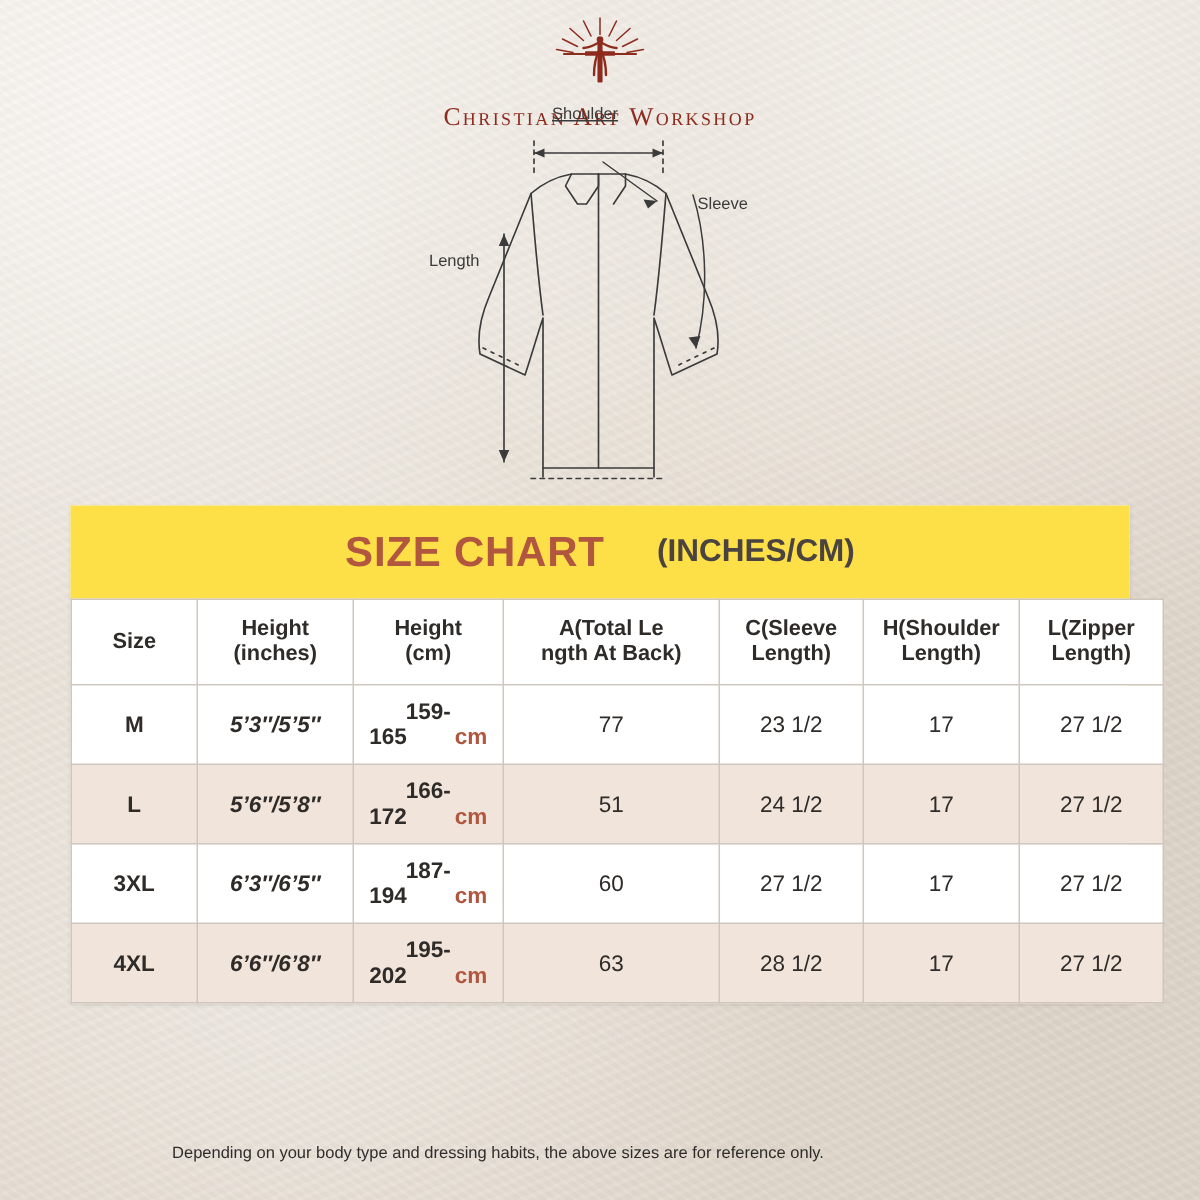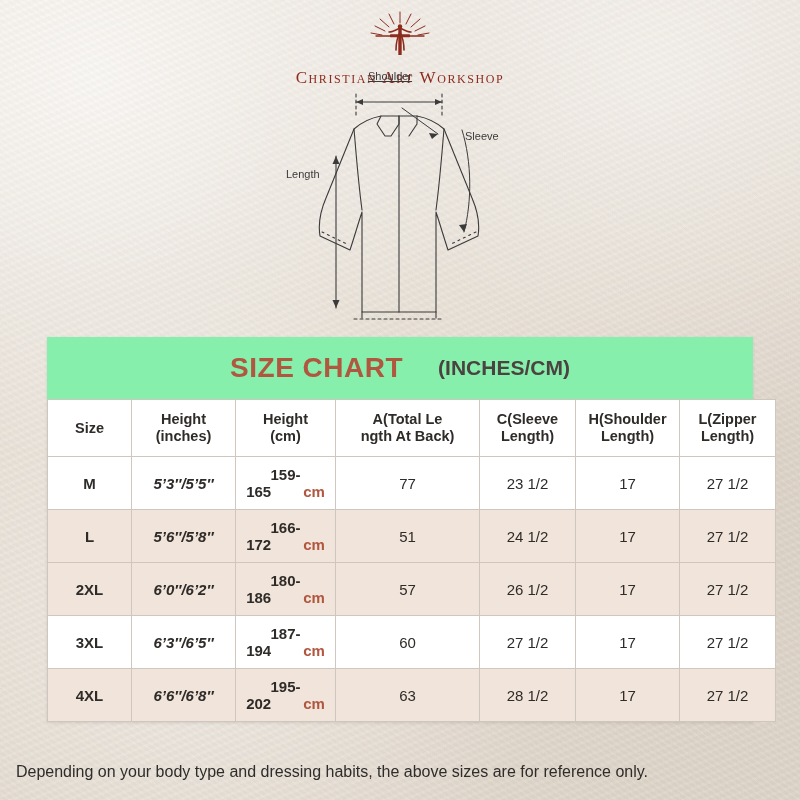--- a/index.html
+++ b/index.html
@@ -89,21 +89,21 @@
   .card {
     position: absolute;
     left: 47px;
     top: 337px;
     width: 706px;
     background: #ffffff;
     box-shadow: 0 1px 3px rgba(0,0,0,0.10);
   }
   .card-title {
     height: 62px;
-    background: #86efac;
+    background: #fde047;
     display: flex;
     align-items: center;
     justify-content: center;
     gap: 8px;
   }
   .card-title .t-main {
     font-family: "Liberation Sans", sans-serif;
     font-weight: bold;
     font-size: 28px;
     letter-spacing: 0.5px;
@@ -171,21 +171,21 @@
   col.c-l    { width: 96px; }
 
   
   .note {
     position: absolute;
     left: 0;
     top: 763px;
     width: 664px;
     text-align: center;
     font-family: "Liberation Sans", sans-serif;
-    font-size: 16px;
+    font-size: 11px;
     color: #2f2c2a;
     white-space: nowrap;
   }
 </style>
 </head>
 <body>
 
 <div class="page">
   <div class="bg"></div>
 
@@ -335,29 +335,20 @@
         </tr>
         <tr class="alt">
           <td class="size-cell">L</td>
           <td class="h-in">5’6″/5’8″</td>
           <td class="h-cm"><span>166-172</span><span class="unit">cm</span></td>
           <td>51</td>
           <td>24 1/2</td>
           <td>17</td>
           <td>27 1/2</td>
         </tr>
-        <tr class="alt">
-          <td class="size-cell">2XL</td>
-          <td class="h-in">6’0″/6’2″</td>
-          <td class="h-cm"><span>180-186</span><span class="unit">cm</span></td>
-          <td>57</td>
-          <td>26 1/2</td>
-          <td>17</td>
-          <td>27 1/2</td>
-        </tr>
         <tr class="plain">
           <td class="size-cell">3XL</td>
           <td class="h-in">6’3″/6’5″</td>
           <td class="h-cm"><span>187-194</span><span class="unit">cm</span></td>
           <td>60</td>
           <td>27 1/2</td>
           <td>17</td>
           <td>27 1/2</td>
         </tr>
         <tr class="alt">

